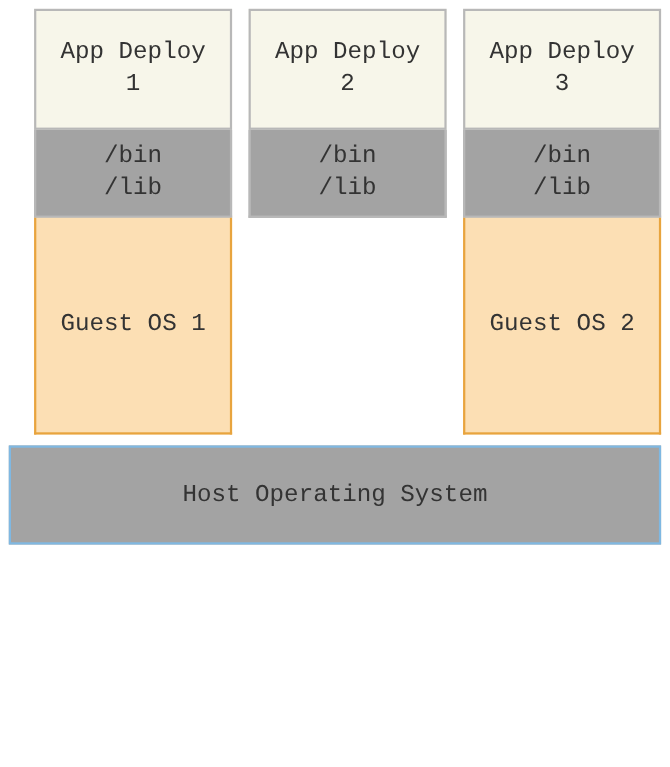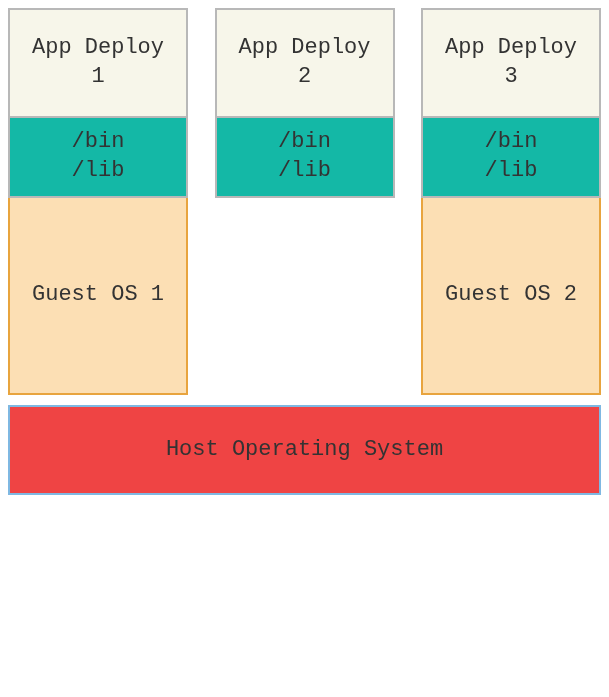--- a/index.html
+++ b/index.html
@@ -15,20 +15,21 @@
       height: 697px;
     }
     .diagram {
       display: flex;
       flex-direction: column;
       width: 593px;
     }
     .vm-row {
       display: flex;
       justify-content: space-between;
+      margin-left: 23px;
     }
     .vm-column {
       display: flex;
       flex-direction: column;
       width: 180px;
     }
     .box {
       display: flex;
       align-items: center;
       justify-content: center;
@@ -36,38 +37,38 @@
       font-size: 22px;
       color: #333;
       line-height: 1.3;
     }
     .app-box {
       background: #f7f6ea;
       border: 2px solid #b8b8b8;
       height: 110px;
     }
     .bin-box {
-      background: #14b8a6;
+      background: #a3a3a3;
       border: 2px solid #b8b8b8;
       border-top: none;
       height: 80px;
     }
     .guest-box {
       background: #fcdfb4;
       border: 2px solid #e8a43e;
       border-top: none;
       height: 197px;
     }
     .virt-box {
       background: #cbe8ca;
       border: 2px solid #6cbb6a;
       height: 100px;
     }
     .host-box {
-      background: #ef4444;
+      background: #a3a3a3;
       border: 2px solid #7fb8e2;
       height: 90px;
     }
     .server-box {
       background: #f3cdcd;
       border: 2px solid #d98787;
       height: 78px;
     }
     .full-row {
       width: 100%;

